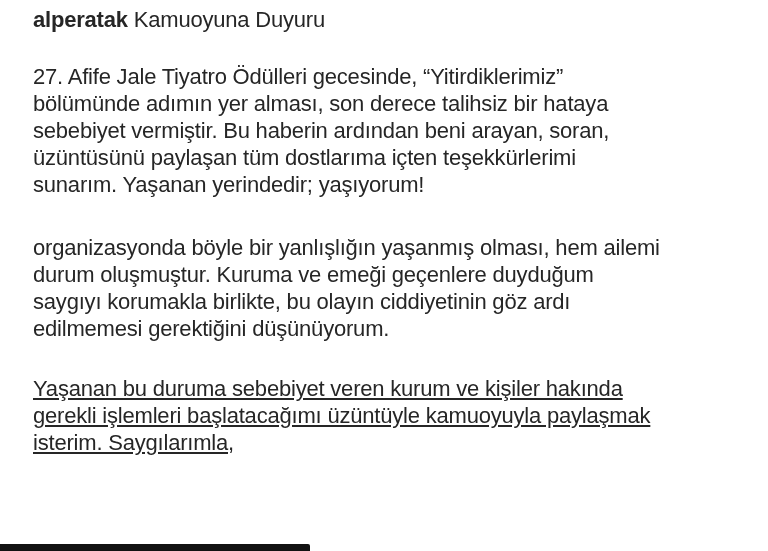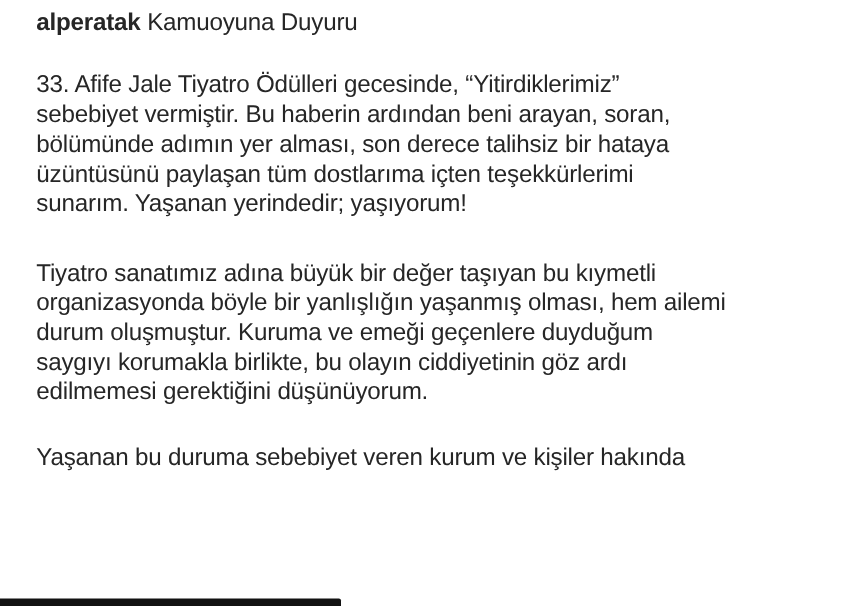--- a/index.html
+++ b/index.html
@@ -33,55 +33,56 @@
     cursor: pointer;
   }
   .cline {
     font-size: 22px;
     line-height: 27px;
     letter-spacing: -0.2px;
     white-space: pre;
   }
   .para-1 { margin-top: 30px; }
   .para-2 { margin-top: 36px; }
-  .para-3 { margin-top: 33px; }
+  .para-3 { margin-top: 33px; text-decoration: underline; }
   .bottom-bar {
     position: absolute;
     left: 0;
     bottom: 0;
     width: 310px;
     height: 7px;
     background: var(--bar);
     border-radius: 0 2px 0 0;
   }
 </style>
 </head>
 <body>
 
 <div class="post">
 
   <div class="caption-header">
     <span class="username">alperatak</span><span> </span><span class="title">Kamuoyuna Duyuru</span>
   </div>
 
   <div class="para para-1">
-    <div class="cline">33. Afife Jale Tiyatro Ödülleri gecesinde, “Yitirdiklerimiz”</div>
+    <div class="cline">27. Afife Jale Tiyatro Ödülleri gecesinde, “Yitirdiklerimiz”</div>
+    <div class="cline">bölümünde adımın yer alması, son derece talihsiz bir hataya</div>
     <div class="cline">sebebiyet vermiştir. Bu haberin ardından beni arayan, soran,</div>
-    <div class="cline">bölümünde adımın yer alması, son derece talihsiz bir hataya</div>
     <div class="cline">üzüntüsünü paylaşan tüm dostlarıma içten teşekkürlerimi</div>
     <div class="cline">sunarım. Yaşanan yerindedir; yaşıyorum!</div>
   </div>
 
   <div class="para para-2">
-    <div class="cline">Tiyatro sanatımız adına büyük bir değer taşıyan bu kıymetli</div>
     <div class="cline">organizasyonda böyle bir yanlışlığın yaşanmış olması, hem ailemi</div>
     <div class="cline">durum oluşmuştur. Kuruma ve emeği geçenlere duyduğum</div>
     <div class="cline">saygıyı korumakla birlikte, bu olayın ciddiyetinin göz ardı</div>
     <div class="cline">edilmemesi gerektiğini düşünüyorum.</div>
   </div>
 
   <div class="para para-3">
     <div class="cline">Yaşanan bu duruma sebebiyet veren kurum ve kişiler hakında</div>
+    <div class="cline">gerekli işlemleri başlatacağımı üzüntüyle kamuoyuyla paylaşmak</div>
+    <div class="cline">isterim. Saygılarımla,</div>
   </div>
 
   <div class="bottom-bar"></div>
 
 </div>
 
 </body></html>

